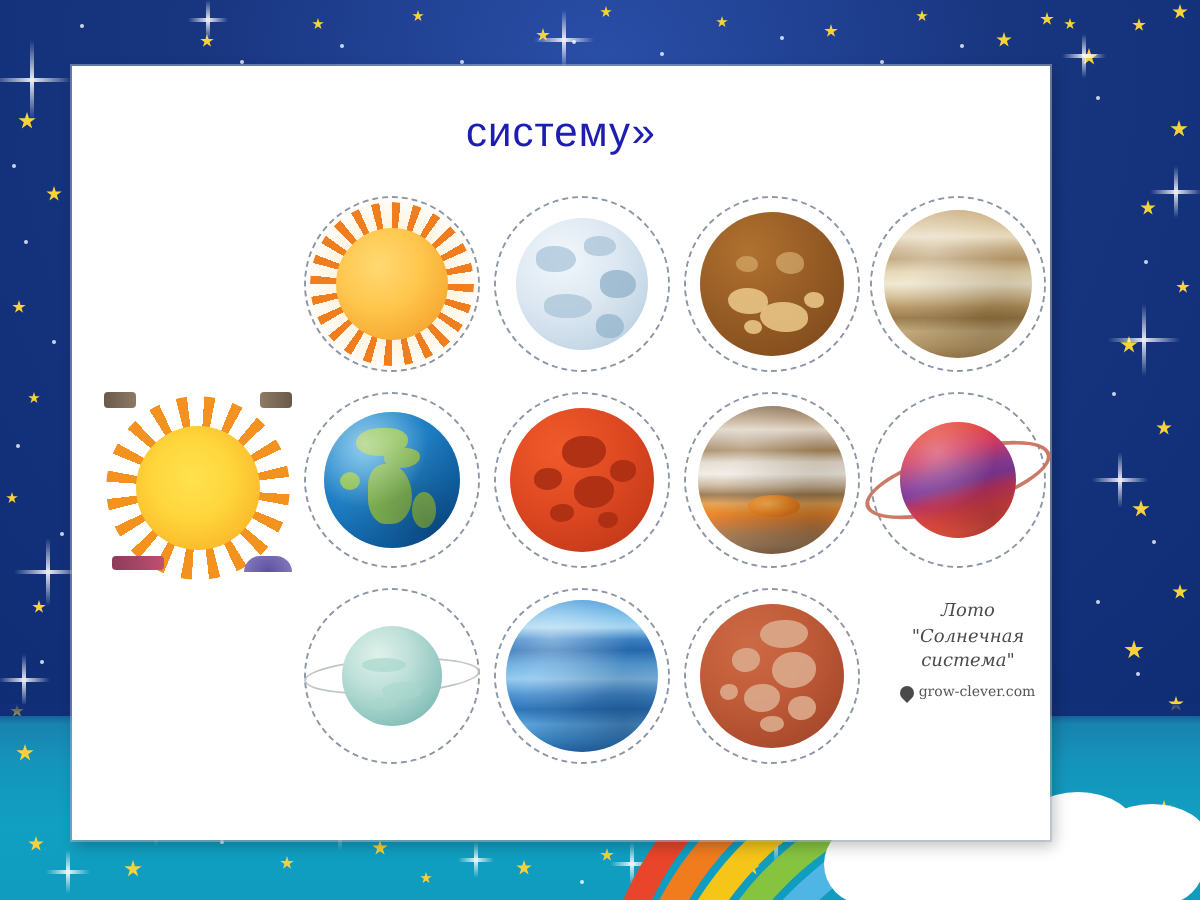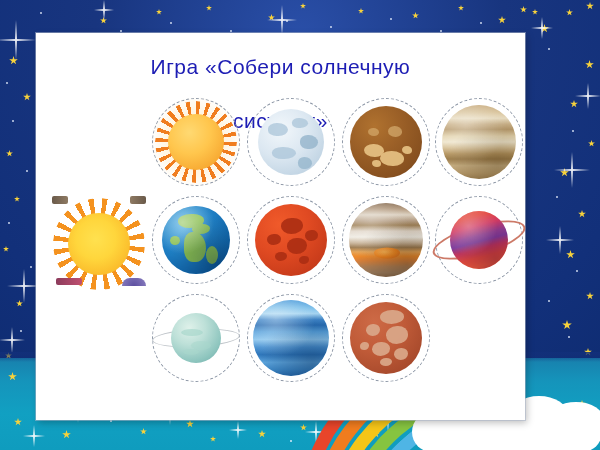--- a/index.html
+++ b/index.html
@@ -361,21 +361,20 @@
     <div class="cloud" style="left:432px;top:398px;width:64px;height:40px;"></div>
     <div class="cloud" style="left:470px;top:386px;width:56px;height:44px;"></div>
     <div class="cloud" style="left:510px;top:396px;width:58px;height:38px;"></div>
     <div class="cloud" style="left:548px;top:402px;width:56px;height:36px;"></div>
     <div class="cloud" style="left:412px;top:412px;width:190px;height:40px;border-radius:24px;"></div>
   </div>
 
   <div class="card"></div>
 
   <div class="title">
-    <div>Игра  «Собери  солнечную</div>
     <div>систему»</div>
   </div>
 
   <div class="bigsun">
     <div class="rays"></div>
     <div class="core"></div>
     <div class="frag" style="left:2px;top:0px;width:16px;height:8px;background:linear-gradient(90deg,#6a5a4a,#8e7a63);"></div>
     <div class="frag" style="left:80px;top:0px;width:16px;height:8px;background:linear-gradient(90deg,#8e7a63,#6a5a4a);"></div>
     <div class="frag" style="left:6px;top:82px;width:26px;height:7px;background:linear-gradient(90deg,#8c3b5c,#c05070);"></div>
     <div class="frag" style="left:72px;top:82px;width:24px;height:8px;background:radial-gradient(circle at 50% 100%,#5d4fa0,#8a7fc0);border-radius:12px 12px 0 0;"></div>
@@ -476,14 +475,22 @@
         <i style="left:16px;top:22px;width:14px;height:12px;"></i>
         <i style="left:36px;top:24px;width:22px;height:18px;"></i>
         <i style="left:22px;top:40px;width:18px;height:14px;"></i>
         <i style="left:44px;top:46px;width:14px;height:12px;"></i>
         <i style="left:10px;top:40px;width:9px;height:8px;"></i>
         <i style="left:30px;top:56px;width:12px;height:8px;"></i>
       </div>
     </div>
   </div>
 
+  <div class="lotto">
+    <div class="l1">Лото</div>
+    <div class="l2">"Солнечная система"</div>
+    <div class="l3">
+      <span class="leaf"></span>
+      <span>grow-clever.com</span>
+    </div>
+  </div>
 
 </div>
 
 </body></html>

